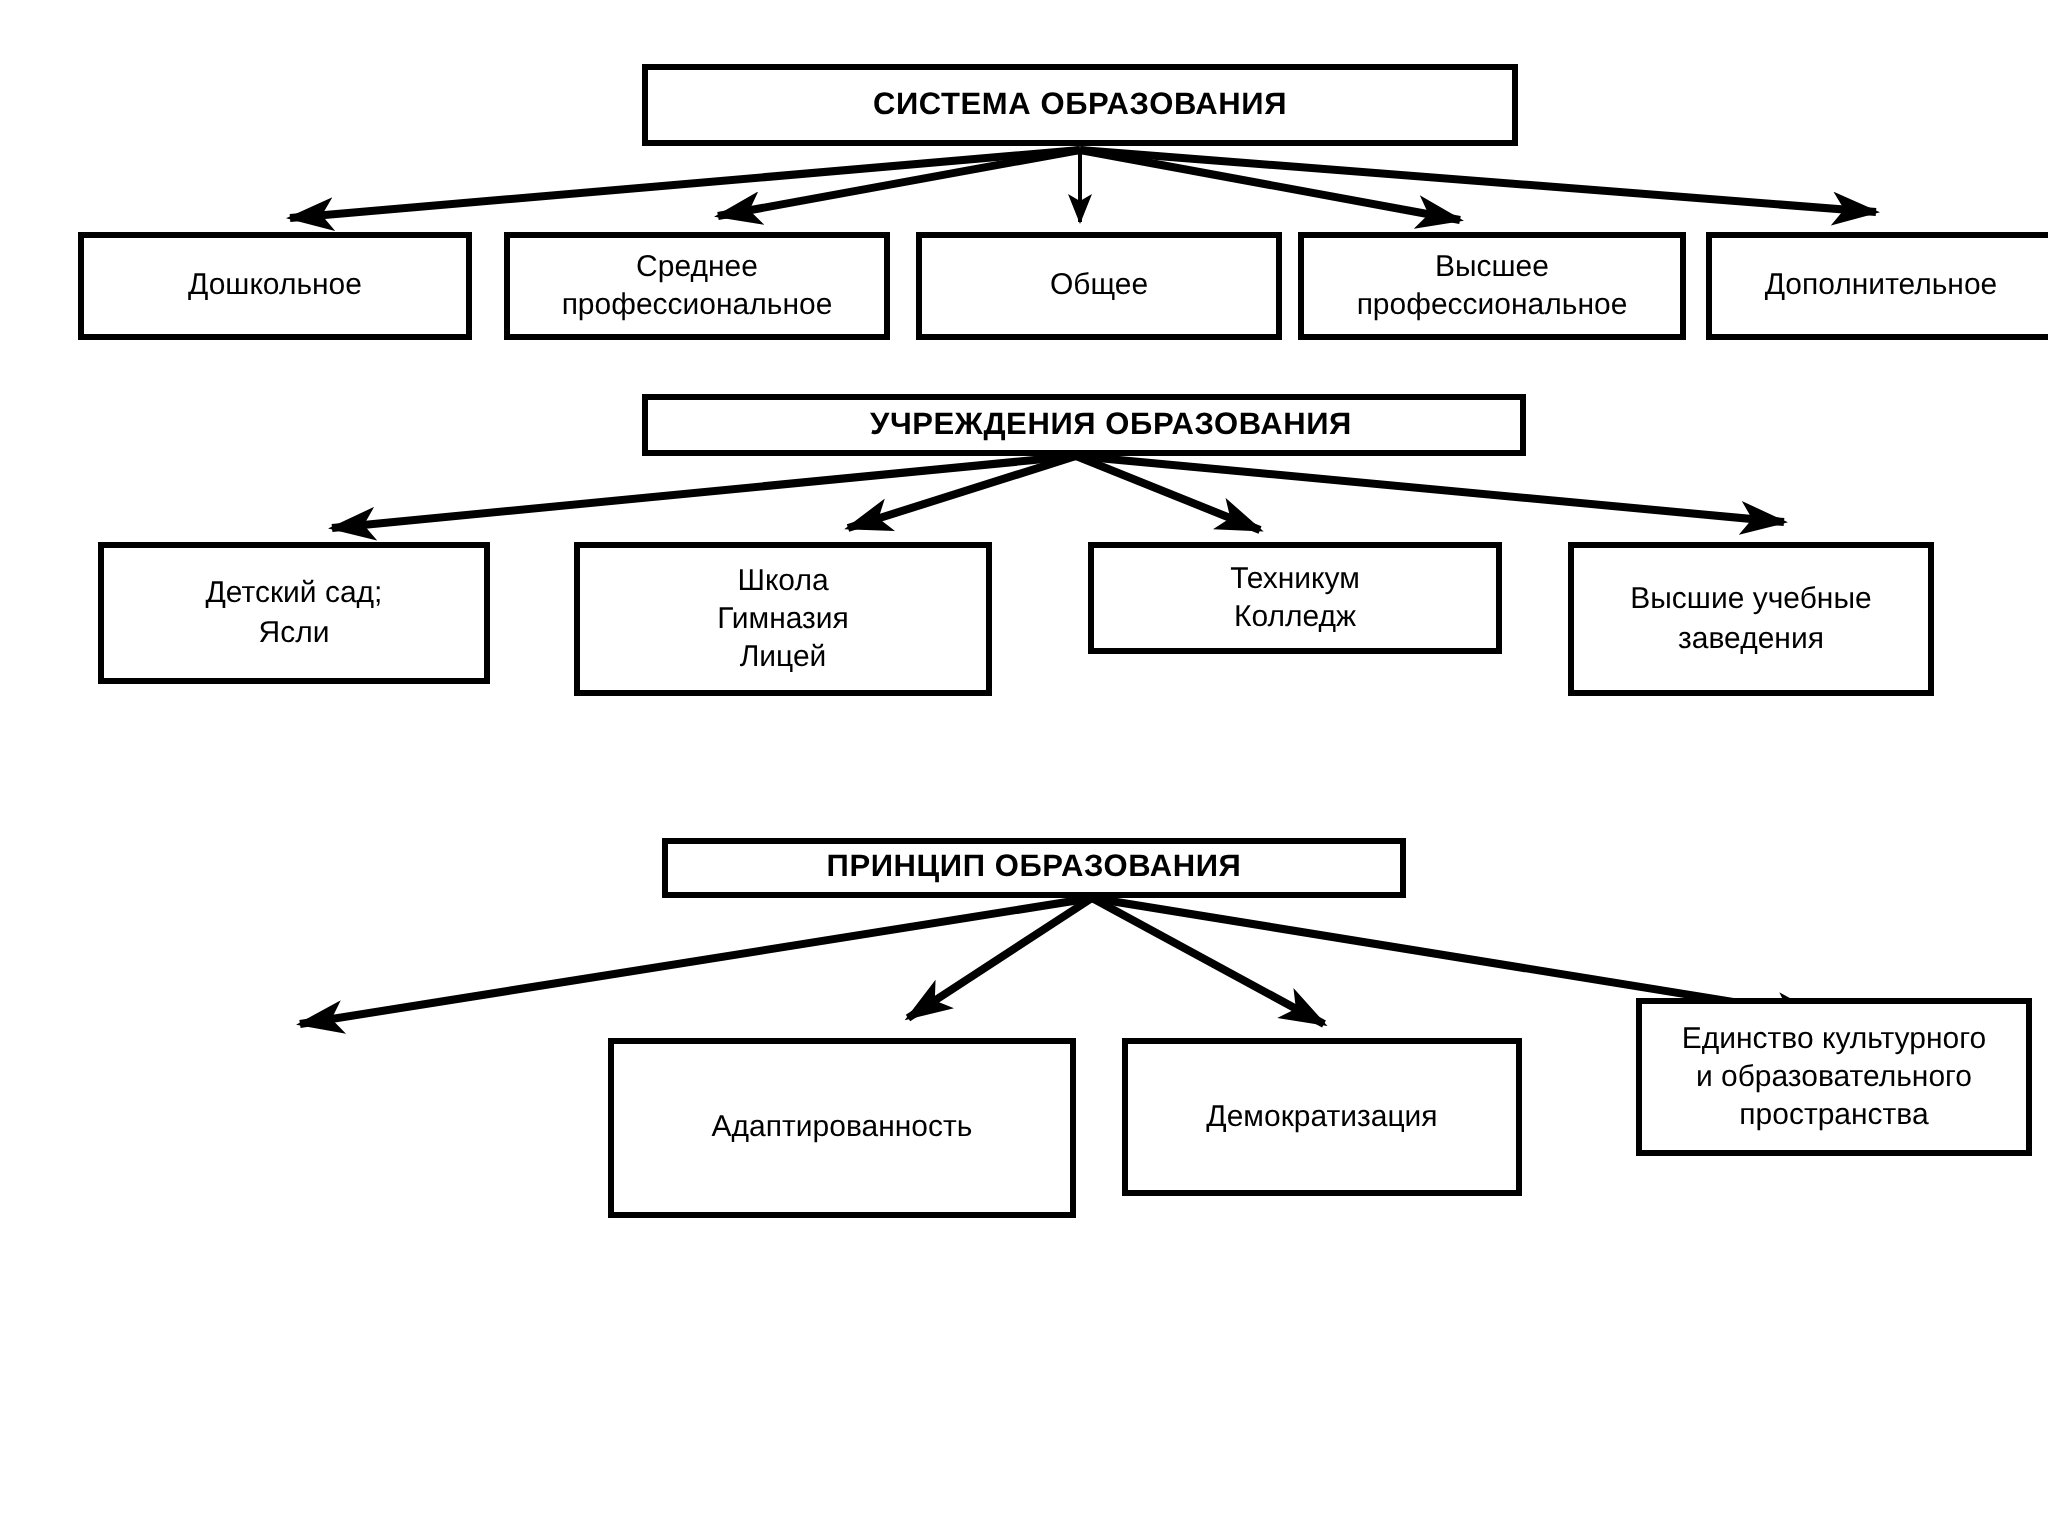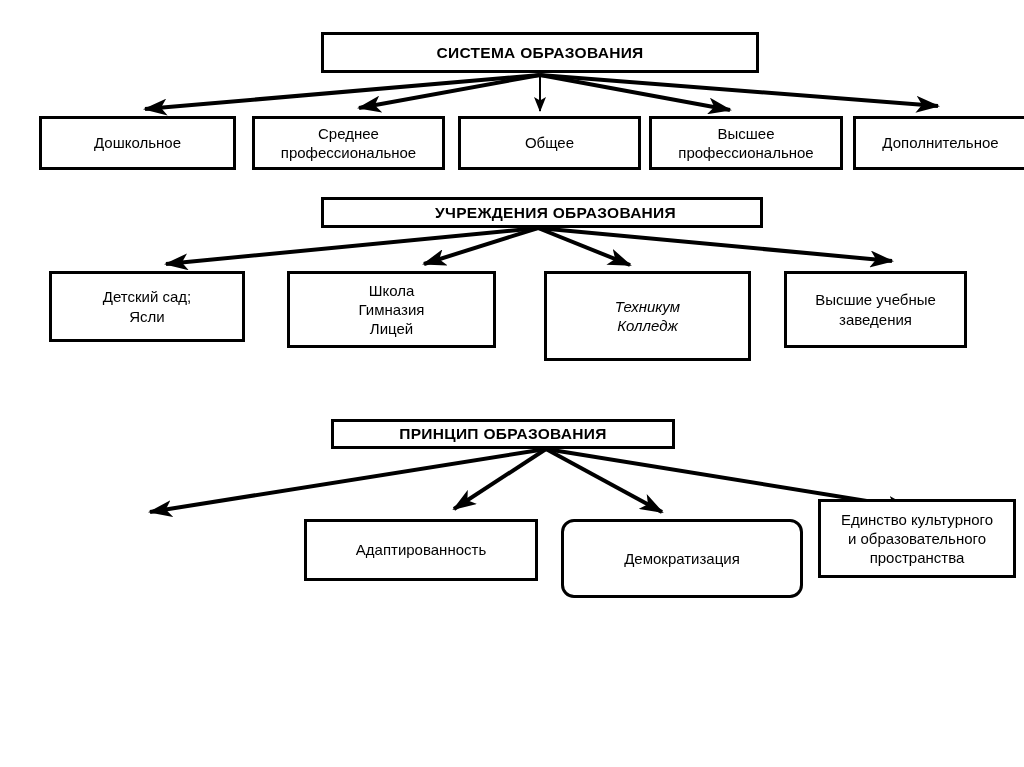--- a/index.html
+++ b/index.html
@@ -108,37 +108,37 @@
 
   <div class="box" style="left:33px; top:271px; width:196px; height:71px;">
     <span class="lbl">Детский сад;
 Ясли</span>
   </div>
   <div class="box" style="left:271px; top:271px; width:209px; height:77px;">
     <span class="lbl">Школа
 Гимназия
 Лицей</span>
   </div>
-  <div class="box" style="left:528px; top:271px; width:207px; height:90px;font-style:italic;">
+  <div class="box" style="left:528px; top:271px; width:207px; height:56px;">
     <span class="lbl">Техникум
 Колледж</span>
   </div>
   <div class="box" style="left:768px; top:271px; width:183px; height:77px;">
     <span class="lbl">Высшие учебные
 заведения</span>
   </div>
 
-  <div class="box header" style="left:315px; top:419px; width:344px; height:30px;text-align:center;">
+  <div class="box header" style="left:315px; top:419px; width:372px; height:30px;text-align:center;">
     <span class="lbl">ПРИНЦИП ОБРАЗОВАНИЯ</span>
   </div>
 
-  <div class="box" style="left:288px; top:519px; width:234px; height:62px;">
+  <div class="box" style="left:288px; top:519px; width:234px; height:90px;">
     <span class="lbl">Адаптированность</span>
   </div>
-  <div class="box" style="left:545px; top:519px; width:242px; height:79px;border-radius:13px;">
+  <div class="box" style="left:545px; top:519px; width:200px; height:79px;">
     <span class="lbl">Демократизация</span>
   </div>
   <div class="box" style="left:802px; top:499px; width:198px; height:79px;justify-content:center;">
     <span class="lbl">Единство культурного
 и образовательного
 пространства</span>
   </div>
 
 </div>
 

